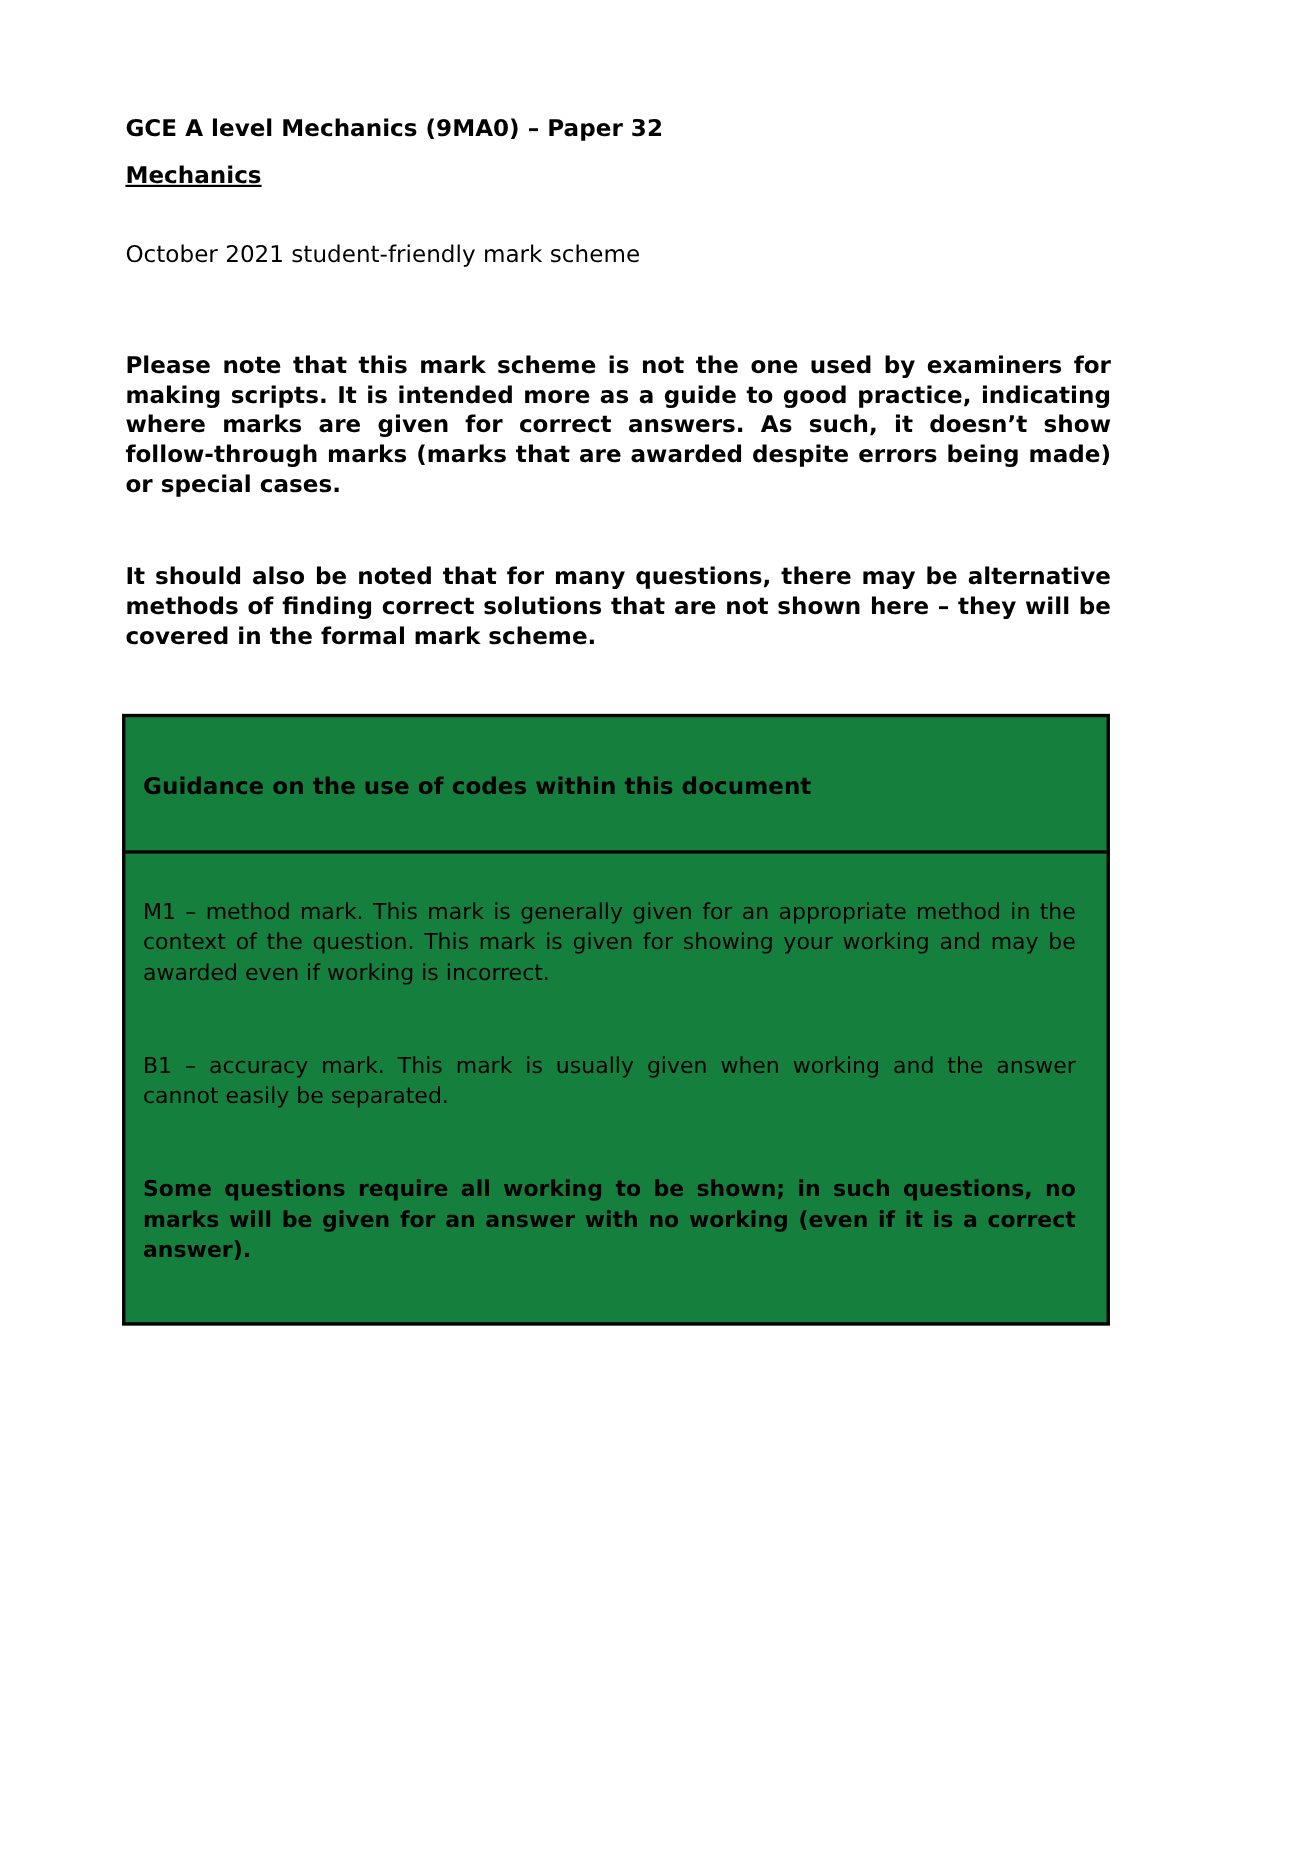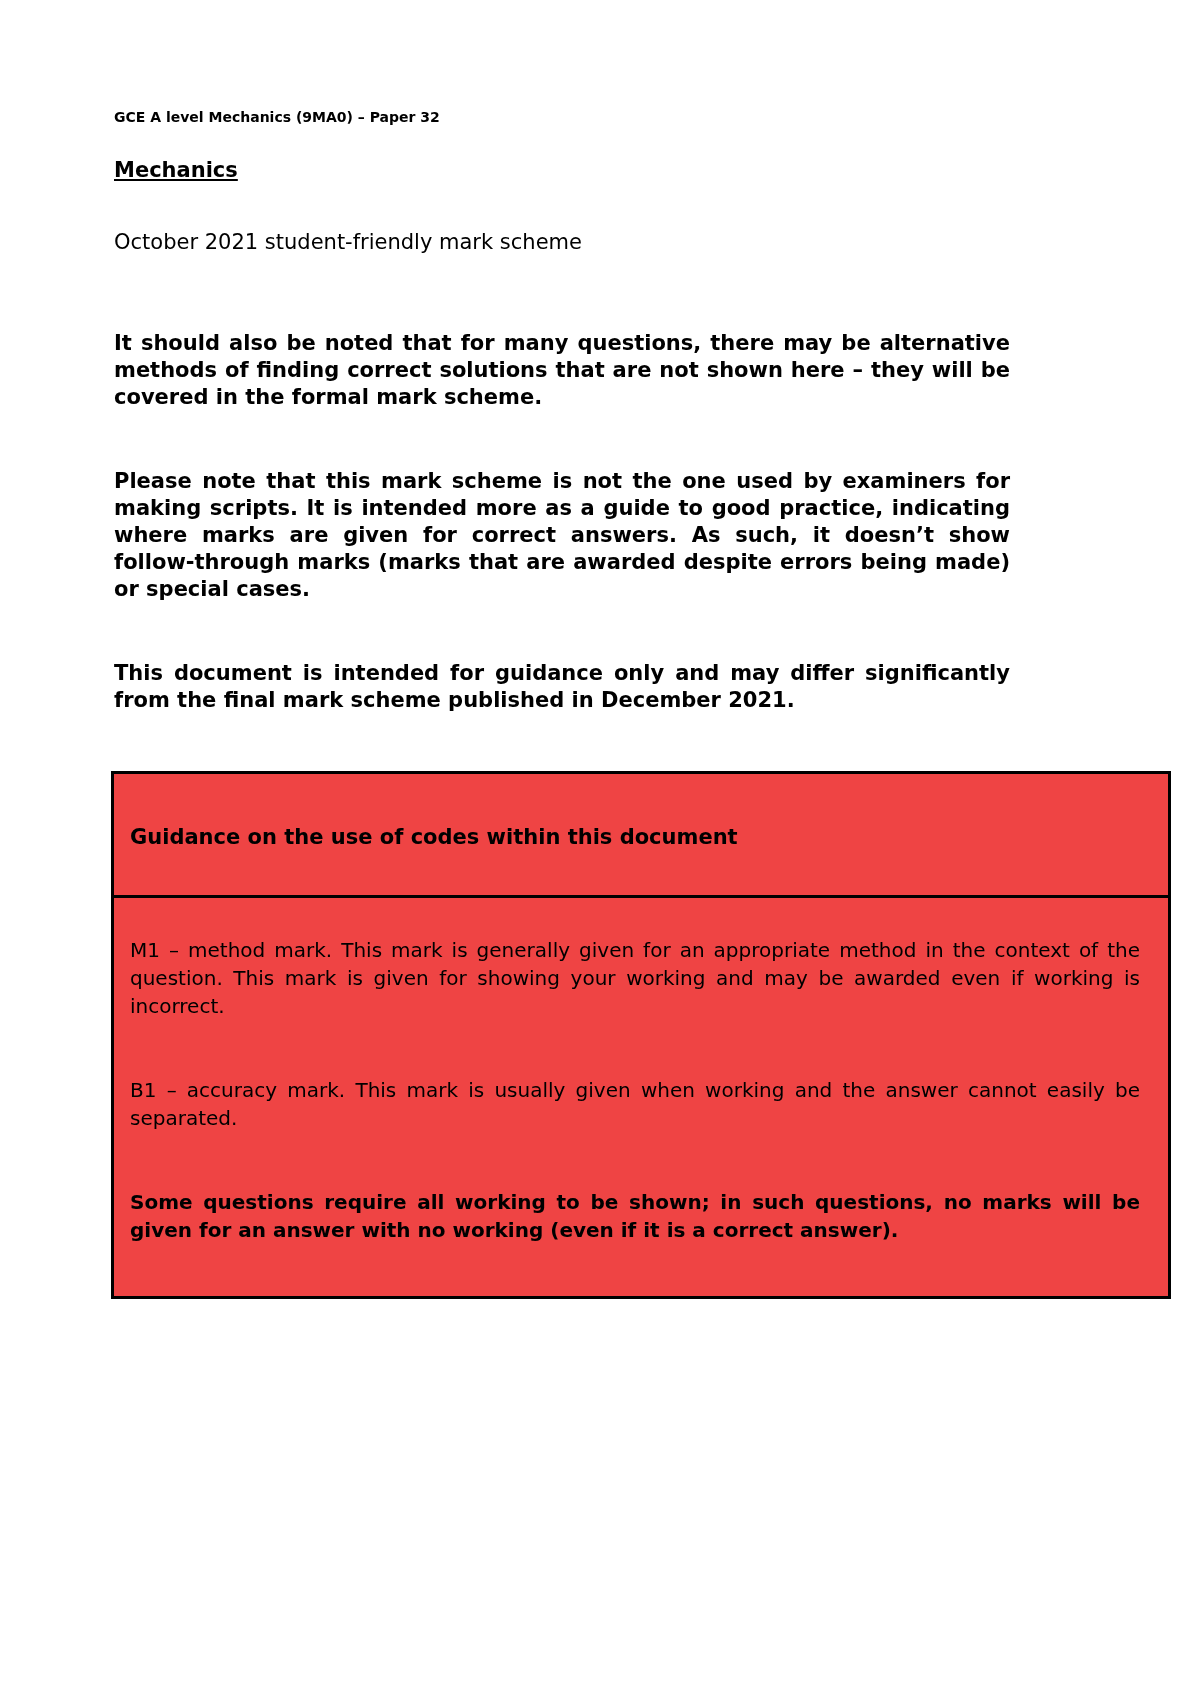--- a/index.html
+++ b/index.html
@@ -18,24 +18,24 @@
   .page {
     position: absolute;
     top: 0;
     left: 0;
     width: 1192px;
     height: 1684px;
     box-sizing: border-box;
     padding: 104px 182px 0 114px;
   }
   .doc-title {
-    font-size: 14px;
+    font-size: 21px;
     font-weight: bold;
     line-height: 27px;
-    margin: 0 0 26px 0;
+    margin: 0 0 15px 0;
   }
   .doc-subtitle {
     font-size: 21px;
     font-weight: bold;
     line-height: 27px;
     margin: 0 0 45px 0;
     text-decoration: underline;
   }
   .scheme-title {
     font-size: 21px;
@@ -45,23 +45,23 @@
   }
   .intro-para {
     font-size: 21px;
     font-weight: bold;
     line-height: 27px;
     text-align: justify;
     margin: 0 0 57px 0;
   }
   .guidance-box {
     box-sizing: border-box;
-    width: 1060px;
+    width: 898px;
     border: 3px solid #000000;
-    background: #ef4444;
+    background: #15803d;
     margin-left: -3px;
   }
   .guidance-box-header {
     box-sizing: border-box;
     height: 124px;
     border-bottom: 3px solid #000000;
     padding: 50px 16px 0 16px;
     font-size: 21px;
     font-weight: bold;
     line-height: 27px;
@@ -86,25 +86,24 @@
 <body>
 
 <div class="page">
 
   <h1 class="doc-title">GCE A level Mechanics (9MA0) – Paper 32</h1>
 
   <h2 class="doc-subtitle">Mechanics</h2>
 
   <h2 class="scheme-title">October 2021 student-friendly mark scheme</h2>
 
+  <p class="intro-para">Please note that this mark scheme is not the one used by examiners for making scripts. It is intended more as a guide to good practice, indicating where marks are given for correct answers. As such, it doesn’t show follow-through marks (marks that are awarded despite errors being made) or special cases.</p>
+
   <p class="intro-para">It should also be noted that for many questions, there may be alternative methods of finding correct solutions that are not shown here – they will be covered in the formal mark scheme.</p>
 
-  <p class="intro-para">Please note that this mark scheme is not the one used by examiners for making scripts. It is intended more as a guide to good practice, indicating where marks are given for correct answers. As such, it doesn’t show follow-through marks (marks that are awarded despite errors being made) or special cases.</p>
-
-  <p class="intro-para">This document is intended for guidance only and may differ significantly from the final mark scheme published in December 2021.</p>
 
   <div class="guidance-box">
     <div class="guidance-box-header">Guidance on the use of codes within this document</div>
     <div class="guidance-box-body">
       <p class="guidance-item">M1 – method mark. This mark is generally given for an appropriate method in the context of the question. This mark is given for showing your working and may be awarded even if working is incorrect.</p>
       <p class="guidance-item">B1 – accuracy mark. This mark is usually given when working and the answer cannot easily be separated.</p>
       <p class="guidance-item">Some questions require all working to be shown; in such questions, no marks will be given for an answer with no working (even if it is a correct answer).</p>
     </div>
   </div>
 

